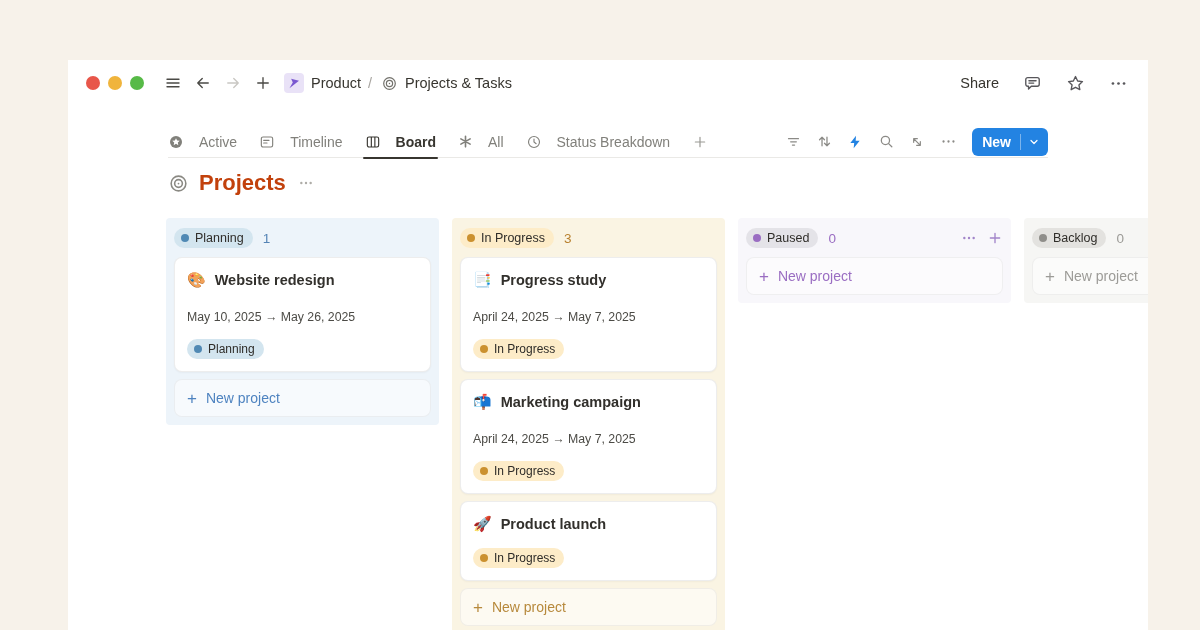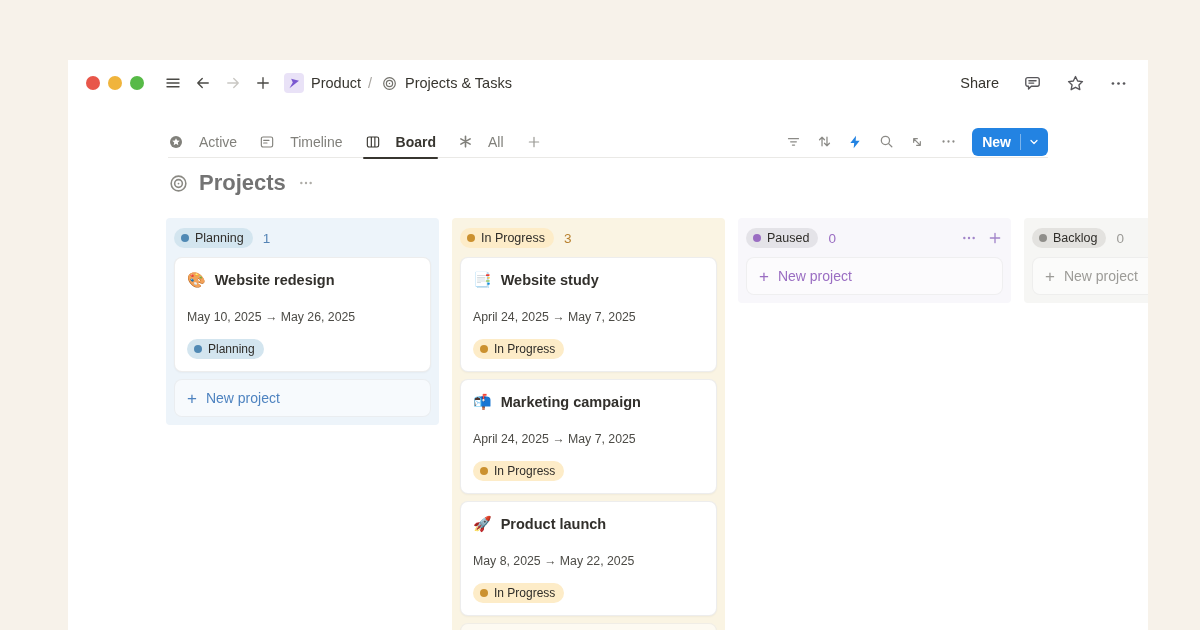--- a/index.html
+++ b/index.html
@@ -40,21 +40,21 @@
          width:24px; height:24px; margin-left:7px; cursor:pointer; }
   .new-btn { display:inline-flex; align-items:center; margin-left:12px; height:28px;
              background:#2383e2; border:none; border-radius:6px; padding:0 0 0 10px;
              cursor:pointer; }
   .new-btn .lbl { color:#fff; font-size:14px; font-weight:600; font-family:"Liberation Sans",sans-serif; }
   .new-btn .sep { width:1px; height:16px; background:rgba(255,255,255,.4); margin:0 7px 0 9px; }
   .new-btn .chev { display:inline-flex; padding-right:8px; }
 
   
   .title-row { position:absolute; left:100px; top:110px; display:flex; align-items:center; }
-  .title-row h1 { font-size:22px; font-weight:700; color:#737373; margin-left:10px; }
+  .title-row h1 { font-size:22px; font-weight:700; color:#c2410c; margin-left:10px; }
   .title-more { display:inline-flex; margin-left:12px; cursor:pointer; }
 
   
   .board { position:absolute; left:98px; top:158px; width:1400px;
            display:flex; align-items:flex-start; gap:13px; }
   .column { width:273px; border-radius:4px; padding:7px 8px 8px; }
   .col-planning   { background:#edf4fa; }
   .col-inprogress { background:#faf4e3; }
   .col-paused     { background:#f8f7fb; }
   .col-backlog    { background:#f6f6f4; }
@@ -192,20 +192,27 @@
           <path d="M9.5 4.5v15M14.8 4.5v15" stroke="#37352f" stroke-width="1.7"></path>
         </svg>
       <span>Board</span>
     </span>
     <span class="tab">
       <svg width="15" height="15" viewBox="0 0 24 24" fill="none" stroke="#81807b" stroke-width="2.6" stroke-linecap="round">
           <path d="M12 3.5v17M4.6 7.8l14.8 8.4M19.4 7.8L4.6 16.2"></path>
         </svg>
       <span>All</span>
     </span>
+    <span class="tab">
+      <svg width="16" height="16" viewBox="0 0 24 24" fill="none" stroke="#81807b" stroke-width="1.7" stroke-linecap="round">
+          <circle cx="12" cy="12" r="8.2"></circle>
+          <path d="M12 7.5V12l3.2 2.6"></path>
+        </svg>
+      <span>Status Breakdown</span>
+    </span>
     <span class="tab tab-add">
       <svg width="16" height="16" viewBox="0 0 24 24" fill="none" stroke="#9a9994" stroke-width="1.8" stroke-linecap="round">
           <path d="M12 5v14M5 12h14"></path>
         </svg>
     </span>
 
     <span class="spacer"></span>
 
     <span class="ctl">
       <svg width="17" height="17" viewBox="0 0 24 24" fill="none" stroke="#8b8a86" stroke-width="1.8" stroke-linecap="round">
@@ -300,21 +307,21 @@
       <div class="col-header">
         <span class="pill pill-inprogress">
           <span class="dot"></span>
           <span>In Progress</span>
         </span>
         <span class="count count-inprogress">3</span>
       </div>
       <div class="card">
         <div class="card-title">
           <span class="card-emoji">📑</span>
-          <span>Website study</span>
+          <span>Progress study</span>
         </div>
         <div class="card-date">April 24, 2025 → May 7, 2025</div>
         <span class="status-pill pill-inprogress">
           <span class="dot"></span>
           <span>In Progress</span>
         </span>
       </div>
       <div class="card">
         <div class="card-title">
           <span class="card-emoji">📬</span>
@@ -324,21 +331,20 @@
         <span class="status-pill pill-inprogress">
           <span class="dot"></span>
           <span>In Progress</span>
         </span>
       </div>
       <div class="card">
         <div class="card-title">
           <span class="card-emoji">🚀</span>
           <span>Product launch</span>
         </div>
-        <div class="card-date">May 8, 2025 → May 22, 2025</div>
         <span class="status-pill pill-inprogress">
           <span class="dot"></span>
           <span>In Progress</span>
         </span>
       </div>
       <div class="new-project np-inprogress">
         <span class="np-plus">+</span>
         <span>New project</span>
       </div>
     </div>

